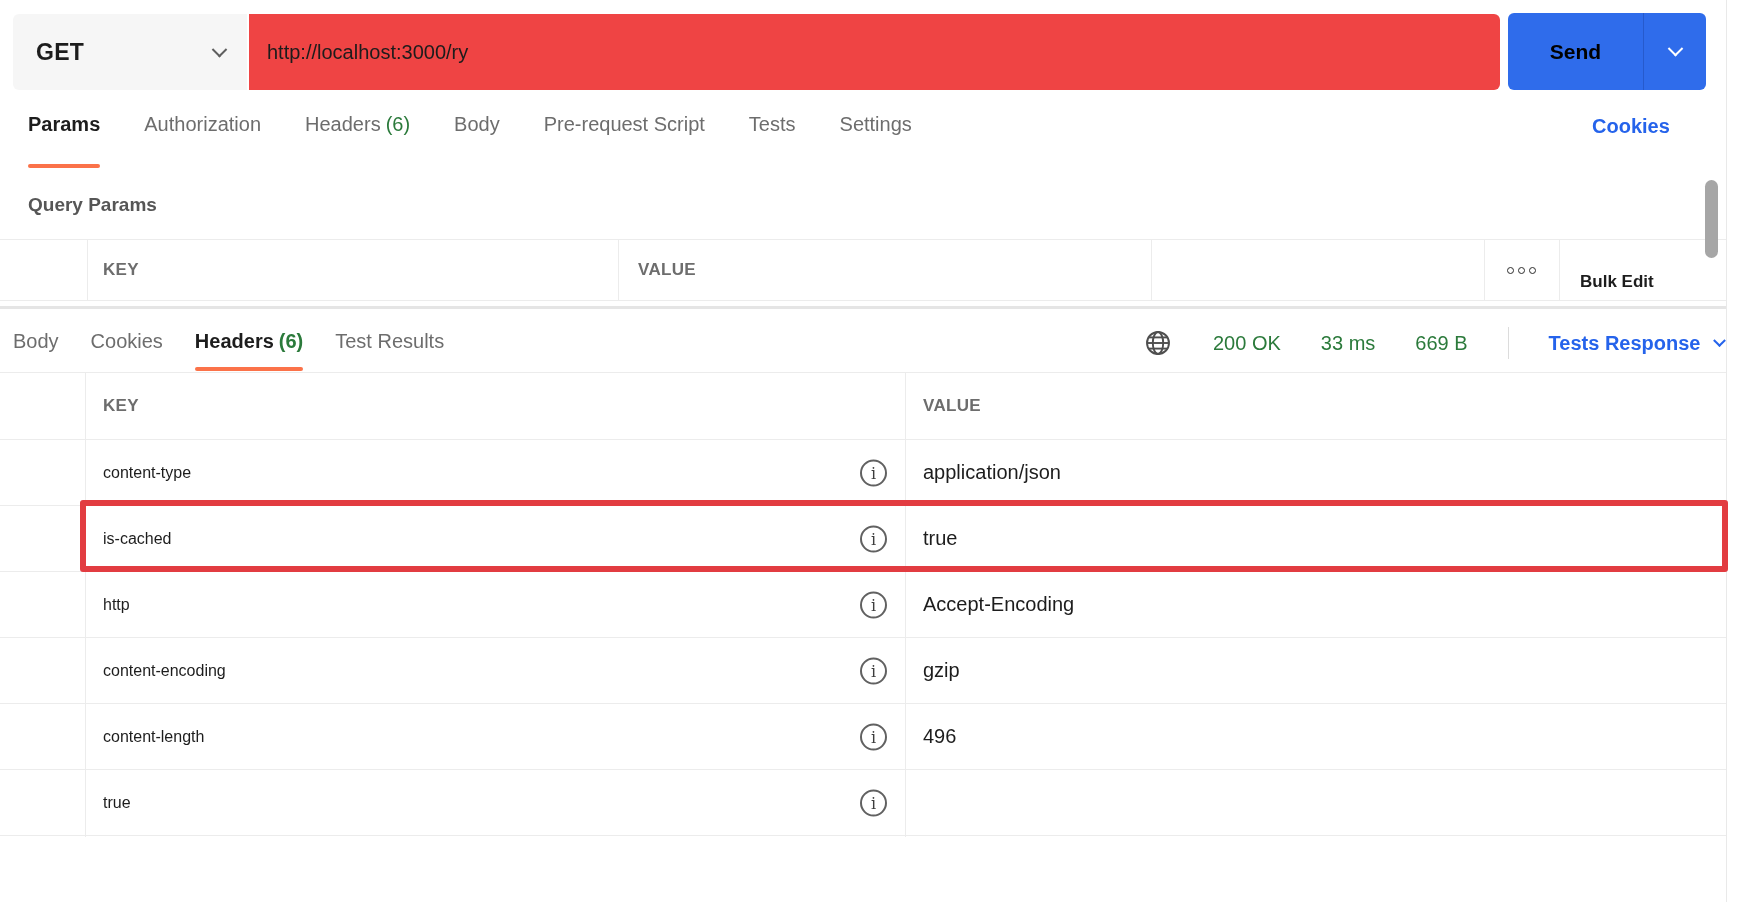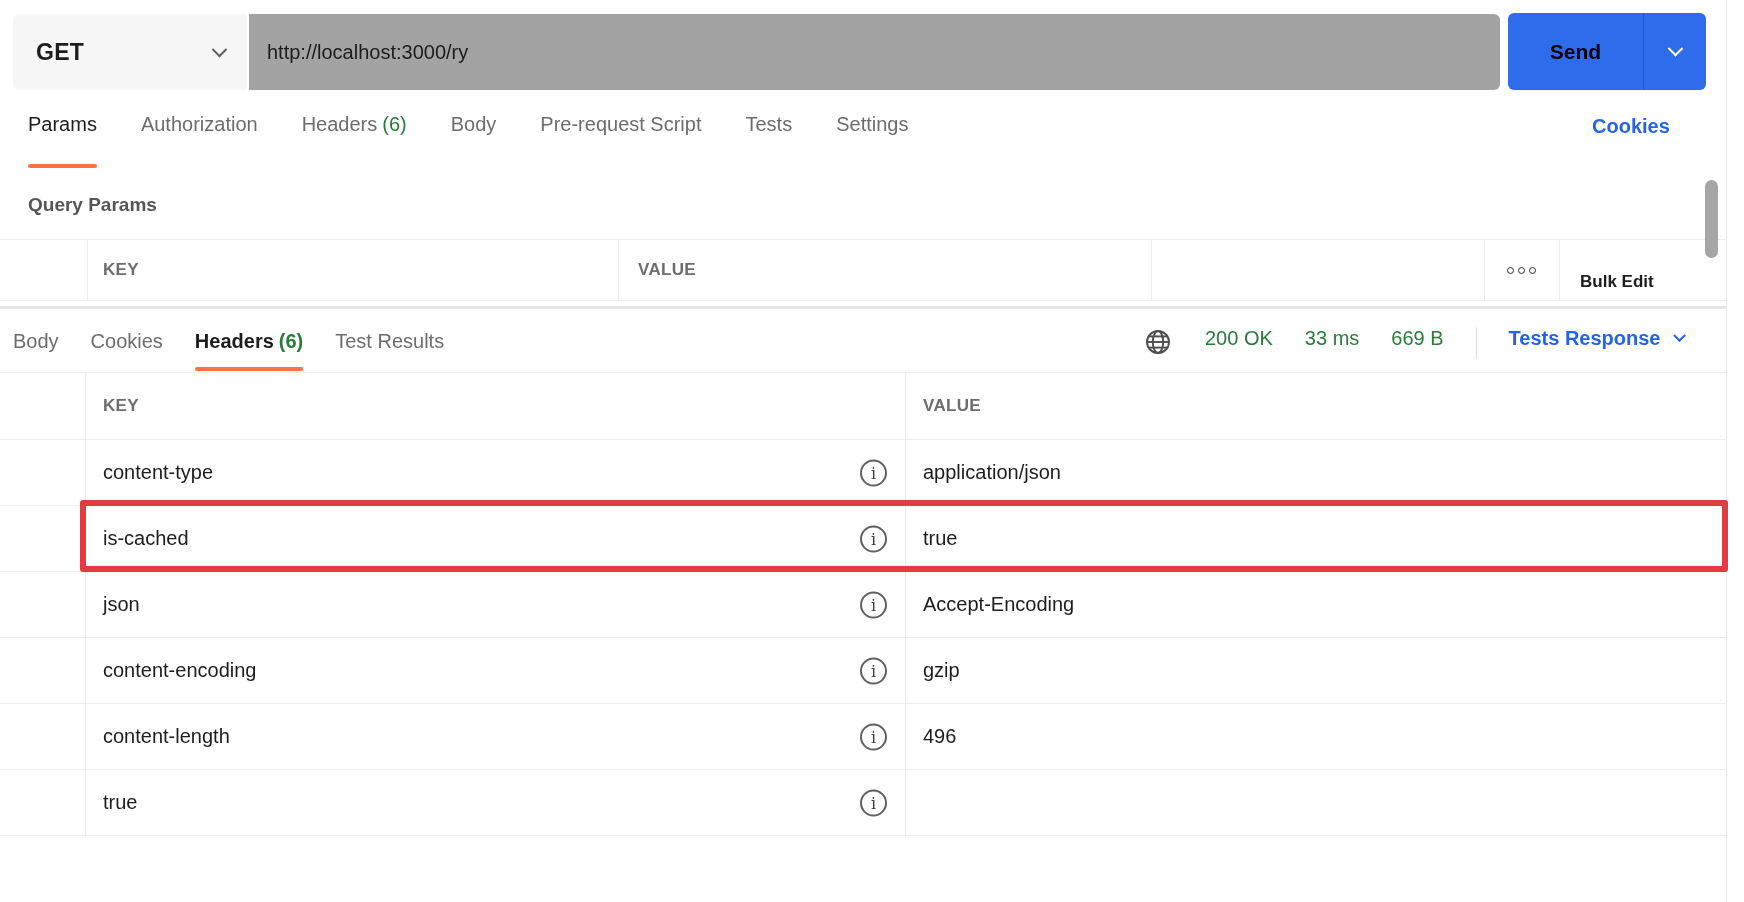--- a/index.html
+++ b/index.html
@@ -18,21 +18,21 @@
     left:13px; top:14px; width:234px; height:76px;
     background:#f6f6f6; border-radius:6px 0 0 6px;
     display:flex; align-items:center; padding:0 22px 0 23px;
     cursor:pointer;
   }
   .method-label { font-size:23px; font-weight:700; letter-spacing:.3px; color:#1d1d1d; }
   .method-box .chev { margin-left:auto; color:#5f5f5f; }
 
   .url-box {
     left:249px; top:14px; width:1251px; height:76px;
-    background:#a3a3a3; border-radius:0 6px 6px 0;
+    background:#ef4444; border-radius:0 6px 6px 0;
     display:flex; align-items:center;
   }
   .url-input {
     width:100%; height:100%; background:transparent; border:none; outline:none;
     font-family:inherit; font-size:20px; color:#1c1c1c; padding:0 0 0 18px;
   }
 
   .send-btn {
     left:1508px; top:13px; width:198px; height:77px;
     background:#2f6ceb; border-radius:6px; display:flex; cursor:pointer;
@@ -53,21 +53,21 @@
     transform:rotate(45deg) translate(-2px,-2px);
   }
 
   
   .req-tabs {
     left:28px; top:113px; display:flex; gap:44px;
     font-size:20px; color:#6d6d6d;
   }
   .tab { position:relative; cursor:pointer; white-space:nowrap; }
   .tab .count { color:#2b7a3b; margin-left:5px; }
-  .req-tabs .tab.active { color:#1d1d1d; font-weight:400; }
+  .req-tabs .tab.active { color:#1d1d1d; font-weight:700; }
   .req-tabs .tab.active::after {
     content:""; position:absolute; left:0; right:0; top:51px; height:4px;
     background:#fb7249; border-radius:2px;
   }
   .cookies-link { left:1592px; top:115px; font-size:20px; font-weight:700; color:#2563eb; cursor:pointer; }
 
   .qp-title { left:28px; top:194px; font-size:19px; font-weight:700; color:#565656; }
 
   
   .params-header {
@@ -92,37 +92,37 @@
   
   .resp-tabs {
     left:13px; top:330px; display:flex; gap:32px; font-size:20px; color:#6d6d6d;
   }
   .resp-tabs .tab.active { color:#1d1d1d; font-weight:600; }
   .resp-tabs .tab.active::after {
     content:""; position:absolute; left:0; right:0; top:37px; height:4px;
     background:#fb7249; border-radius:2px;
   }
   .resp-status {
-    left:1143px; top:327px; height:32px; display:flex; align-items:flex-start; gap:32px;
+    left:1143px; top:327px; height:32px; display:flex; align-items:center; gap:40px;
     font-size:20px;
   }
   .stat { color:#2b7a3b; white-space:nowrap; }
   .stat-sep { width:1px; height:32px; background:#dcdcdc; }
   .save-resp { display:flex; align-items:center; gap:15px; color:#2563eb; font-weight:600; cursor:pointer; }
   .save-resp .chev { width:9px; height:9px; }
   .globe { width:30px; height:30px; color:#4f4f4f; }
 
   .resp-tabs-border { left:0; top:372px; width:1726px; height:1px; background:#ececec; }
 
   
   .resp-table { left:0; top:373px; width:1726px; }
   .resp-hrow { position:relative; height:67px; border-bottom:1px solid #ececec; }
   .resp-row  { position:relative; height:66px; border-bottom:1px solid #ececec; background:#fff; }
   .cell-key   { position:absolute; left:103px; top:0; height:100%; display:flex; align-items:center;
-                font-size:20px; color:#1d1d1d; }
+                font-size:16px; color:#1d1d1d; }
   .cell-value { position:absolute; left:923px; top:0; height:100%; display:flex; align-items:center;
                 font-size:20px; color:#1d1d1d; }
   .hdr-key   { position:absolute; left:103px; top:0; height:100%; display:flex; align-items:center;
                font-size:17px; font-weight:600; letter-spacing:.3px; color:#6d6d6d; }
   .hdr-value { position:absolute; left:923px; top:0; height:100%; display:flex; align-items:center;
                font-size:17px; font-weight:600; letter-spacing:.3px; color:#6d6d6d; }
   .info-icon {
     position:absolute; left:860px; top:50%; transform:translateY(-50%);
     width:27px; height:27px; border:2px solid #616161; border-radius:50%;
     display:flex; align-items:center; justify-content:center;
@@ -251,21 +251,21 @@
     <span class="cell-key">content-type</span>
     <span class="info-icon">i</span>
     <span class="cell-value">application/json</span>
   </div>
   <div class="resp-row">
     <span class="cell-key">is-cached</span>
     <span class="info-icon">i</span>
     <span class="cell-value">true</span>
   </div>
   <div class="resp-row">
-    <span class="cell-key">json</span>
+    <span class="cell-key">http</span>
     <span class="info-icon">i</span>
     <span class="cell-value">Accept-Encoding</span>
   </div>
   <div class="resp-row">
     <span class="cell-key">content-encoding</span>
     <span class="info-icon">i</span>
     <span class="cell-value">gzip</span>
   </div>
   <div class="resp-row">
     <span class="cell-key">content-length</span>

